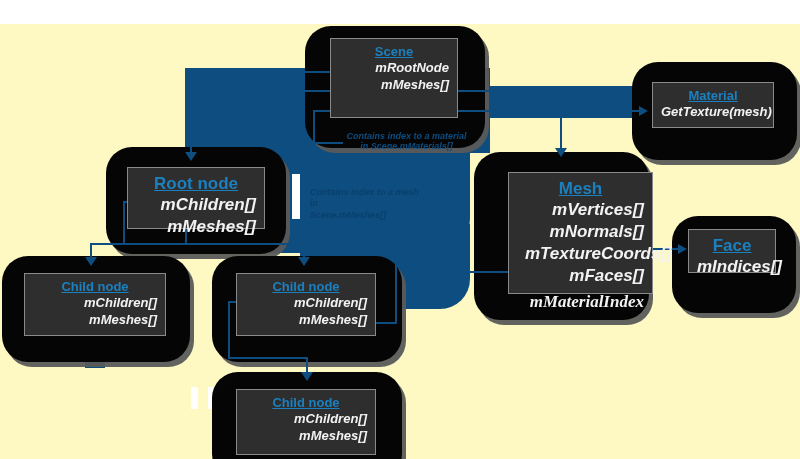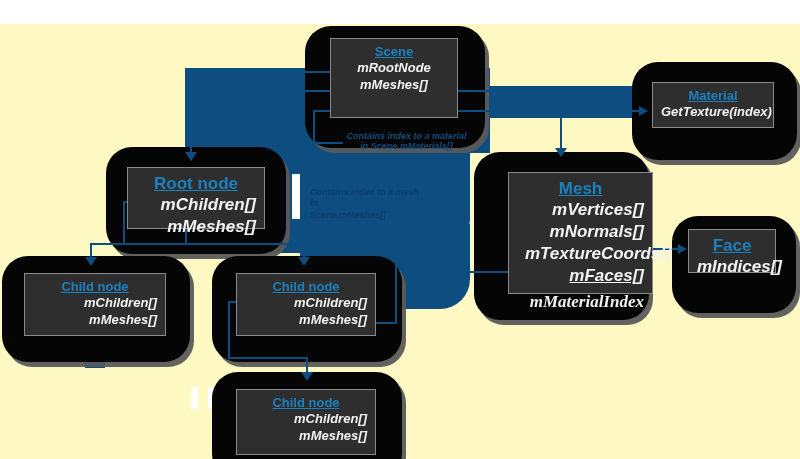--- a/index.html
+++ b/index.html
@@ -47,21 +47,21 @@
   }
   .panel .field {
     display: block;
     color: #f2f2f2;
     font-style: italic;
     font-weight: bold;
     white-space: nowrap;
     line-height: 1.28;
     text-align: right;
   }
-  .panel .field.center { text-align: center; }
+  .panel .field.center { text-align: right; }
 
   
   .ln {
     position: absolute;
     background: #0d4d80;
   }
   .arrow-d, .arrow-r {
     position: absolute;
     width: 0; height: 0;
   }
@@ -177,35 +177,35 @@
   <div class="ln" style="left:185px; top:180px; width:2px; height:40px;"></div>
 
   <div class="panel" style="left:330px; top:14px; width:128px; height:80px; font-size:13px;">
     <span class="title">Scene</span>
     <span class="field center">mRootNode</span>
     <span class="field center">mMeshes[]</span>
   </div>
 
   <div class="panel" style="left:652px; top:58px; width:122px; height:46px; font-size:13px;">
     <span class="title">Material</span>
-    <span class="field center">GetTexture(index)</span>
+    <span class="field center">GetTexture(mesh)</span>
   </div>
 
   <div class="panel" style="left:127px; top:143px; width:138px; height:62px; font-size:17px;">
     <span class="title">Root node</span>
     <span class="field" style="padding-left:18px;">mChildren[]</span>
     <span class="field" style="padding-left:18px;">mMeshes[]</span>
   </div>
 
   <div class="panel" style="left:508px; top:148px; width:145px; height:122px; font-size:17px;">
     <span class="title">Mesh</span>
     <span class="field" style="padding-left:8px;">mVertices[]</span>
     <span class="field" style="padding-left:8px;">mNormals[]</span>
     <span class="field" style="padding-left:8px;">mTextureCoords[]</span>
-    <span class="field" style="padding-left:8px;text-decoration:underline;">mFaces[]</span>
+    <span class="field" style="padding-left:8px;">mFaces[]</span>
     <span class="field" style="padding-left:4px; margin-top:5px;font-family:Liberation Serif, serif;">mMaterialIndex</span>
   </div>
 
   <div class="panel" style="left:688px; top:205px; width:88px; height:44px; font-size:17px;">
     <span class="title">Face</span>
     <span class="field center">mIndices[]</span>
   </div>
 
   <div class="panel" style="left:24px; top:249px; width:142px; height:63px; font-size:13px;">
     <span class="title">Child node</span>

